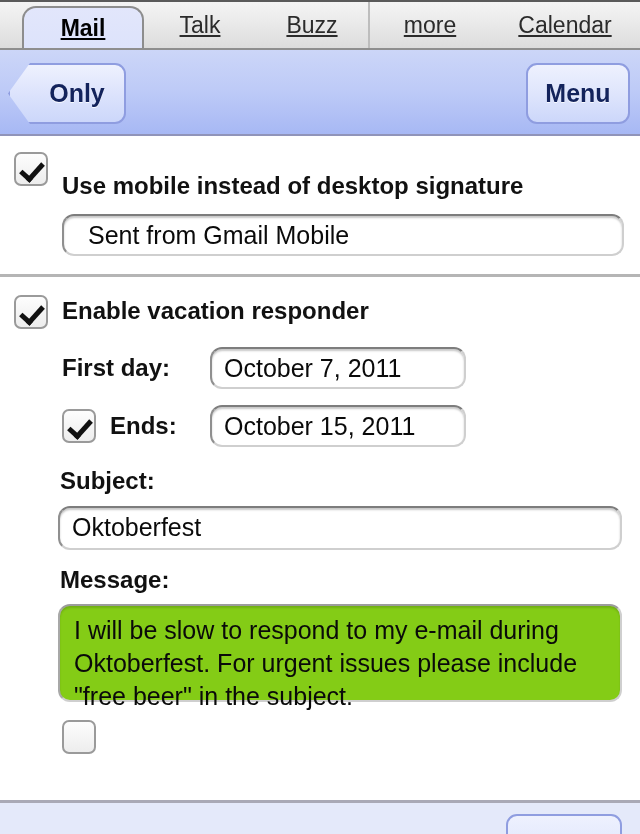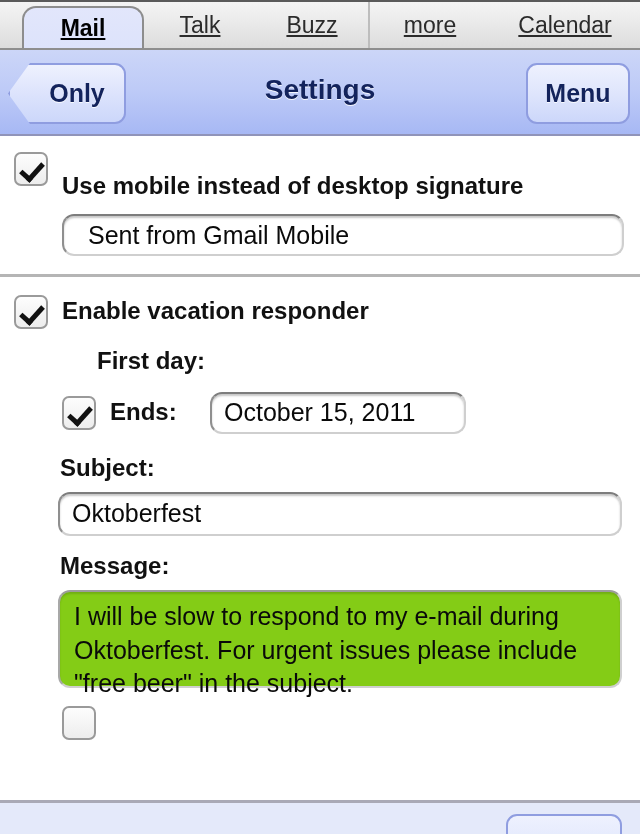--- a/index.html
+++ b/index.html
@@ -240,21 +240,20 @@
   <div class="tab tab-cal">
     <span>Calendar</span>
   </div>
 </div>
 
 <div class="navbar">
   <div class="menu-btn">
     <span class="shape"></span>
     <span class="label">Only</span>
   </div>
-  <div class="nav-title">Settings</div>
   <div class="apply-btn">
     <span>Menu</span>
   </div>
 </div>
 
 <div class="content">
 
   <div class="section">
     <div class="row" style="padding:16px 0 0 14px;">
       <div class="cb checked"></div>
@@ -267,22 +266,23 @@
 
   <div class="divider"></div>
 
   <div class="section">
 
     <div class="row" style="padding:18px 0 0 14px;">
       <div class="cb checked"></div>
       <div class="lbl-bold" style="margin-left:14px;margin-top:2px;">Enable vacation responder</div>
     </div>
 
-    <div class="row" style="padding:18px 0 0 97px;align-items:center;">
+    <div class="row" style="padding:18px 0 0 62px;align-items:center;">
       <div class="lbl-bold" style="width:148px;">First day:</div>
+      <div class="inp" style="width:256px;height:42px;">October 7, 2011</div>
     </div>
 
     <div class="row" style="padding:16px 0 0 62px;align-items:center;">
       <div class="cb checked"></div>
       <div class="lbl-bold" style="margin-left:14px;width:100px;">Ends:</div>
       <div class="inp" style="width:256px;height:42px;">October 15, 2011</div>
     </div>
 
     <div style="padding:20px 0 0 60px;">
       <div class="lbl-bold">Subject:</div>

